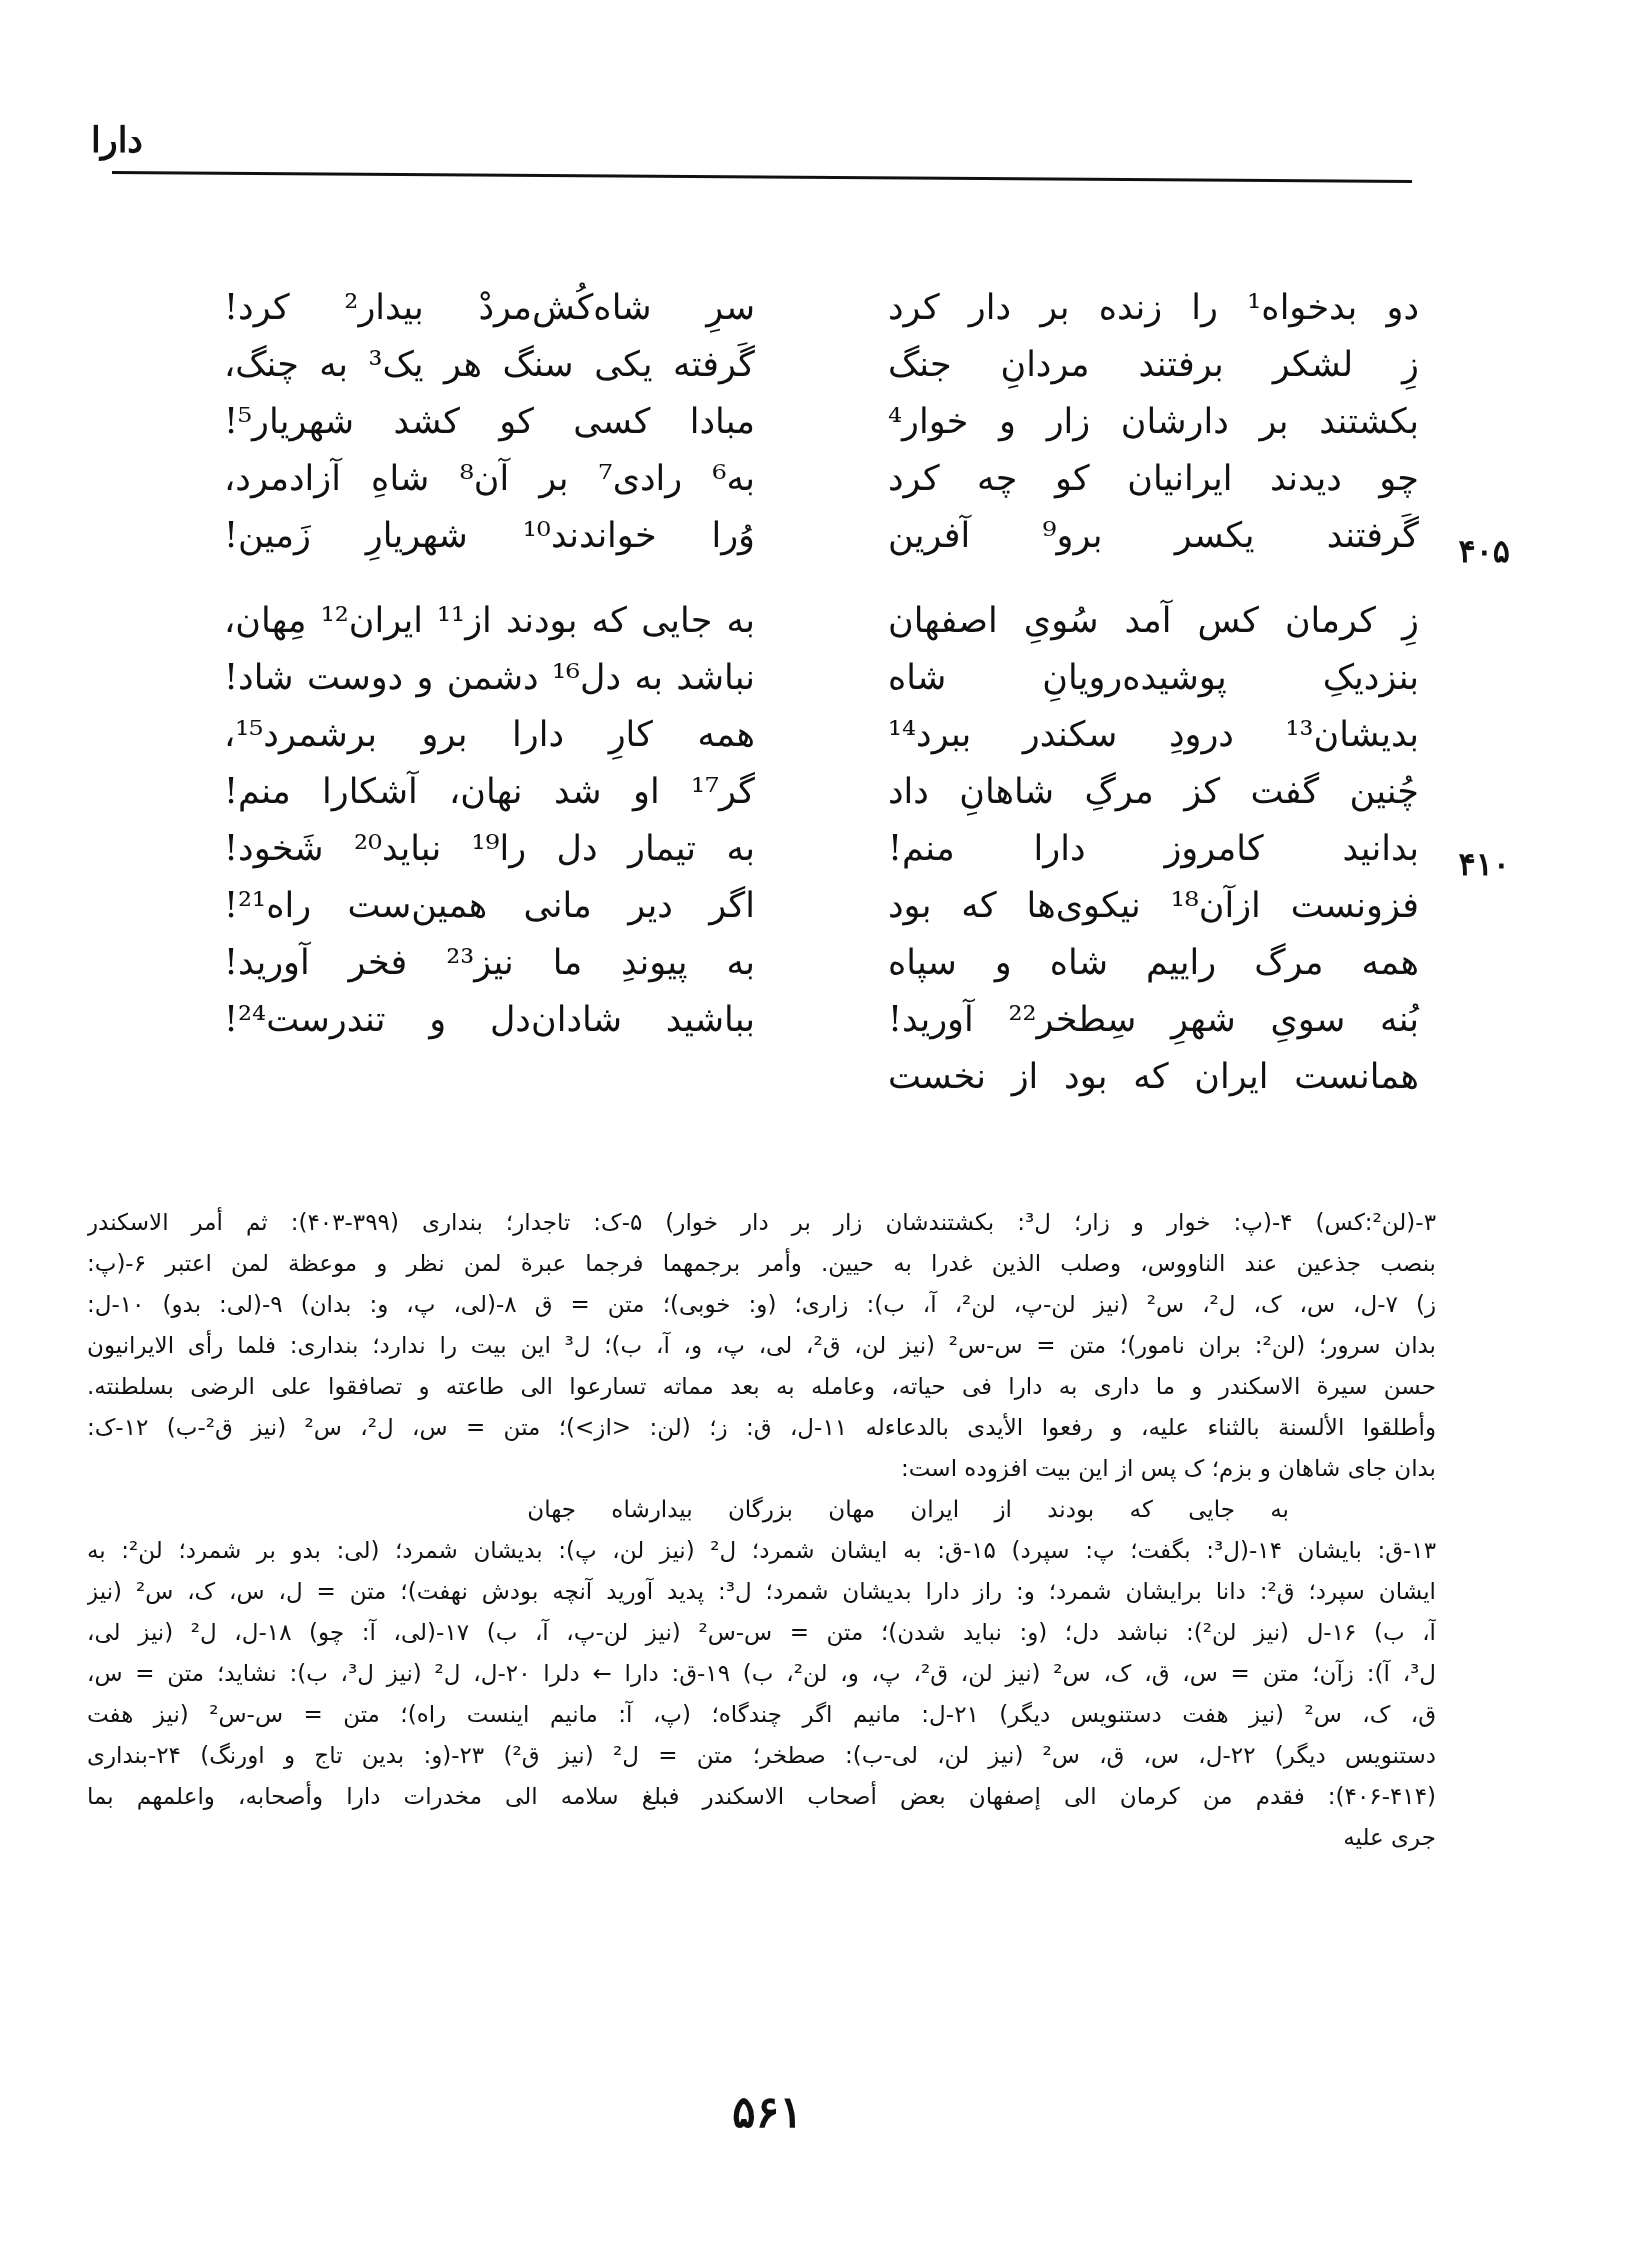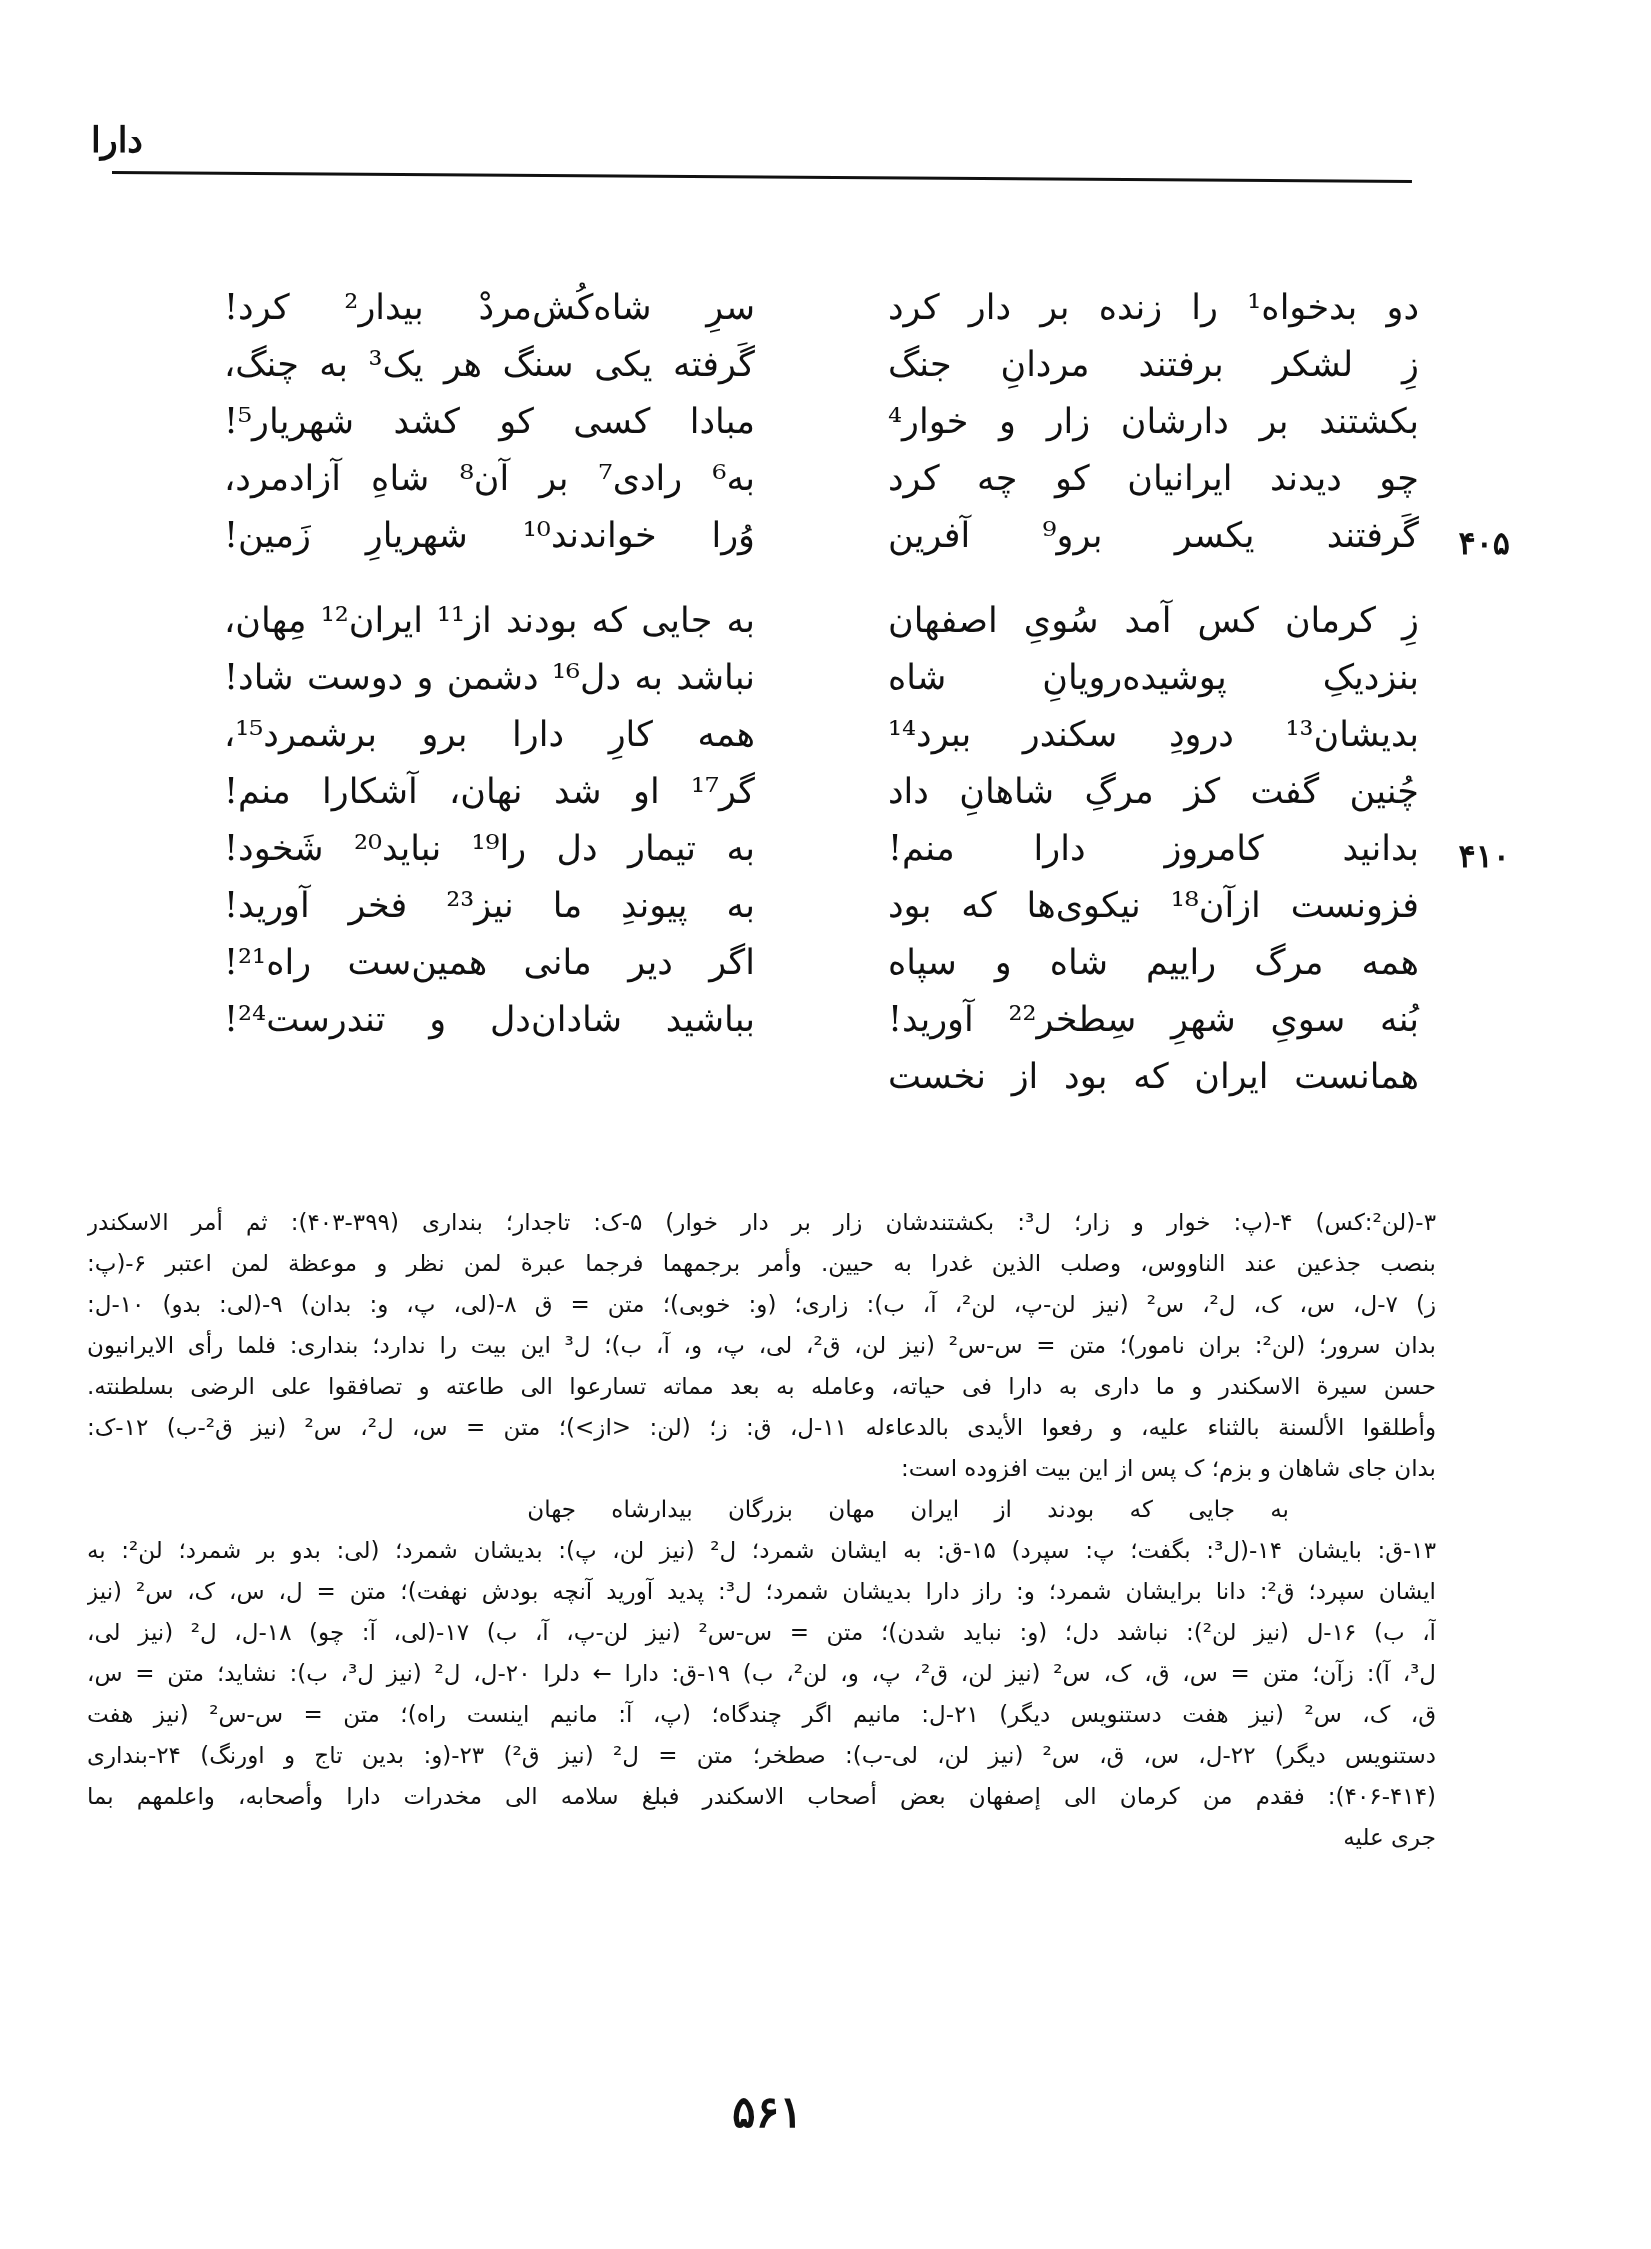--- a/index.html
+++ b/index.html
@@ -8,21 +8,21 @@
   .running-head { position: absolute; left: 91px; top: 119px; font-size: 35px;
                   letter-spacing: 9.8px; font-weight: bold; direction: rtl; }
   .head-rule { position: absolute; left: 112px; top: 171px; width: 1300px; height: 2.8px;
                background: #111; transform: rotate(0.4deg); transform-origin: left; }
   .poem { position: absolute; top: 279px; left: 189px; width: 1230px; direction: rtl; }
   .stanza { display: flex; flex-direction: row; margin-bottom: 28px; }
   .hemi-col { width: 531px; }
   .hemi-col.right { margin-right: 0; margin-left: 133px; }
   .line { height: 57px; font-size: 35px; line-height: 57px; text-align: justify;
           text-align-last: justify; position: relative; white-space: nowrap; }
-  .verse-no { position: absolute; right: -91px; top: 8px; font-size: 32px; font-weight: bold; }
+  .verse-no { position: absolute; right: -91px; top: 16px; font-size: 32px; font-weight: bold; }
   .notes { position: absolute; top: 1202px; left: 87px; width: 1349px; direction: rtl;
            font-family: "DejaVu Sans", "Liberation Sans", sans-serif; font-size: 23px;
            line-height: 41px; text-align: justify; }
   .note-line { white-space: nowrap; overflow: hidden; text-align: justify; text-align-last: justify; }
   .note-line.last { text-align-last: right; }
   .note-verse { text-align: right; padding-right: 147px; word-spacing: 28px; font-family: "DejaVu Serif", serif; }
   .page-number { position: absolute; left: 706px; top: 2086px; font-size: 44px; font-weight: bold; margin-left: 26px; }
 </style>
 </head>
 <body>
@@ -65,22 +65,22 @@
       <div class="line">همه مرگ راییم شاه و سپاه</div>
       <div class="line">بُنه سویِ شهرِ سِطخر²² آورید!</div>
       <div class="line">همانست ایران که بود از نخست</div>
     </div>
     <div class="hemi-col">
       <div class="line">به جایی که بودند از¹¹ ایران¹² مِهان،</div>
       <div class="line">نباشد به دل¹⁶ دشمن و دوست شاد!</div>
       <div class="line">همه کارِ دارا برو برشمرد¹⁵،</div>
       <div class="line">گر¹⁷ او شد نهان، آشکارا منم!</div>
       <div class="line">به تیمار دل را¹⁹ نباید²⁰ شَخود!</div>
+      <div class="line">اگر دیر مانی همین‌ست راه²¹!</div>
       <div class="line">به پیوندِ ما نیز²³ فخر آورید!</div>
-      <div class="line">اگر دیر مانی همین‌ست راه²¹!</div>
       <div class="line">بباشید شادان‌دل و تندرست²⁴!</div>
     </div>
   </div>
 </div>
 
 <div class="notes">
   <div class="note-line">۳-(لن²:کس) ۴-(پ: خوار و زار؛ ل³: بکشتندشان زار بر دار خوار) ۵-ک: تاجدار؛ بنداری (۳۹۹-۴۰۳): ثم أمر الاسکندر</div>
   <div class="note-line">بنصب جذعین عند الناووس، وصلب الذین غدرا به حیین. وأمر برجمهما فرجما عبرة لمن نظر و موعظة لمن اعتبر ۶-(پ:</div>
   <div class="note-line">ز) ۷-ل، س، ک، ل²، س² (نیز لن-پ، لن²، آ، ب): زاری؛ (و: خوبی)؛ متن = ق ۸-(لی، پ، و: بدان) ۹-(لی: بدو) ۱۰-ل:</div>
   <div class="note-line">بدان سرور؛ (لن²: بران نامور)؛ متن = س-س² (نیز لن، ق²، لی، پ، و، آ، ب)؛ ل³ این بیت را ندارد؛ بنداری: فلما رأی الایرانیون</div>

